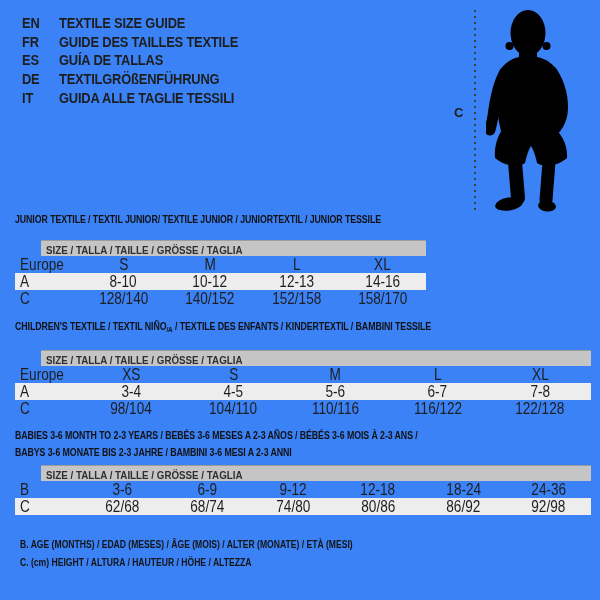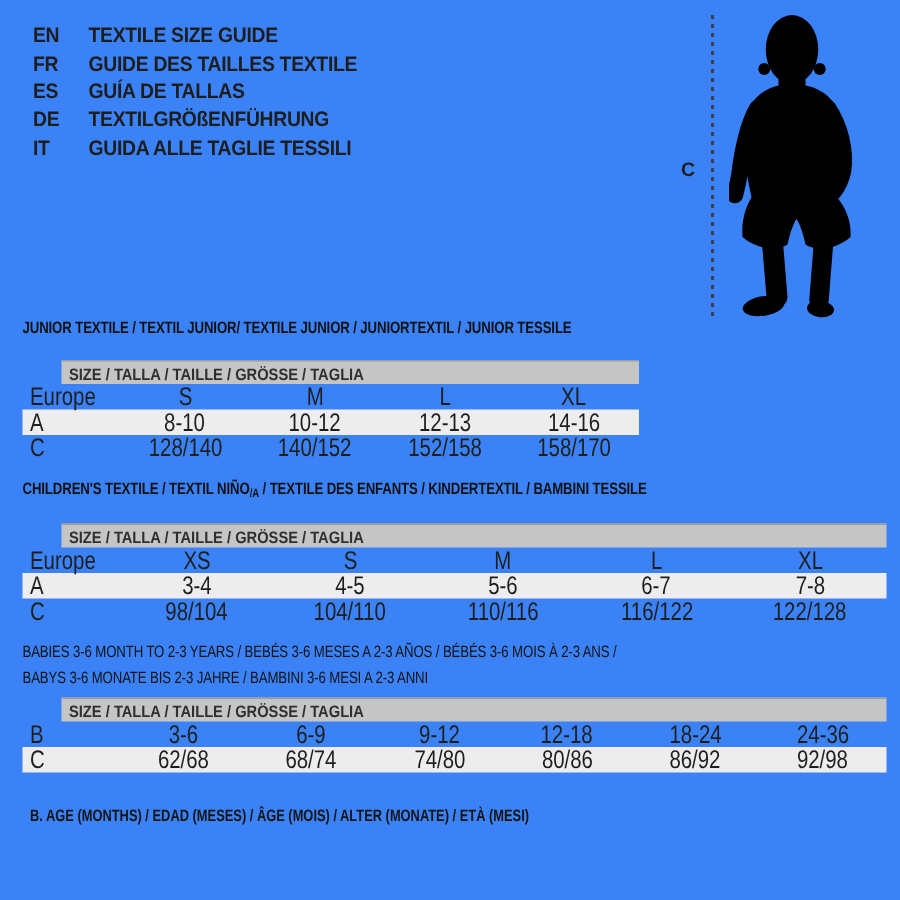--- a/index.html
+++ b/index.html
@@ -23,21 +23,21 @@
            background:repeating-linear-gradient(to bottom,#3f3f3f 0 2.4px,transparent 2.4px 6px);}
   .cmark{position:absolute;left:454px;top:105px;font-weight:700;font-size:13px;}
   .babysvg{position:absolute;left:486px;top:6px;}
 
   
   .section{position:absolute;left:15px;}
   .s1{top:213px;width:411px;}
   .s2{top:320px;width:576px;}
   .s3{top:427px;width:576px;}
   .tbl-title{font-weight:700;font-size:11px;line-height:13px;margin-bottom:14px;letter-spacing:-0.1px;color:#111;text-decoration:underline;}
-  .tbl-title2{font-weight:400;font-size:11px;line-height:17px;margin-bottom:4px;letter-spacing:-0.1px;color:#111;}
+  .tbl-title2{font-weight:700;font-size:11px;line-height:17px;margin-bottom:4px;letter-spacing:-0.1px;color:#111;}
   .subsc{font-size:8px;vertical-align:-2px;}
   .band{height:16px;background:#c5c5c5;border-top:1px solid #9c9c9c;box-sizing:border-box;
         display:flex;align-items:flex-end;padding-left:5px;font-weight:700;font-size:11px;color:#2f2f2f;margin-left:26px;}
   .trow{display:flex;height:17px;align-items:center;font-size:17px;color:#1e1e1e;}
   .trow.alt{background:#ededed;}
   .lbl{width:65px;padding-left:5px;box-sizing:border-box;}
   .cell{flex:1;text-align:center;}
 
   
   .notes{position:absolute;left:20px;top:536px;font-weight:700;font-size:11px;line-height:17.5px;color:#141414;}
@@ -181,15 +181,16 @@
       <span class="cell"><span class="sq80">68/74</span></span>
       <span class="cell"><span class="sq80">74/80</span></span>
       <span class="cell"><span class="sq80">80/86</span></span>
       <span class="cell"><span class="sq80">86/92</span></span>
       <span class="cell"><span class="sq80">92/98</span></span>
     </div>
   </div>
 
   <div class="notes">
     <div><span class="sq78 ol">B. AGE (MONTHS) / EDAD (MESES) / ÂGE (MOIS) / ALTER (MONATE) / ETÀ (MESI)</span></div>
+    <div><span class="sq78 ol">C. (cm) HEIGHT / ALTURA / HAUTEUR / HÖHE / ALTEZZA</span></div>
   </div>
 
 </div>
 
 </body></html>

